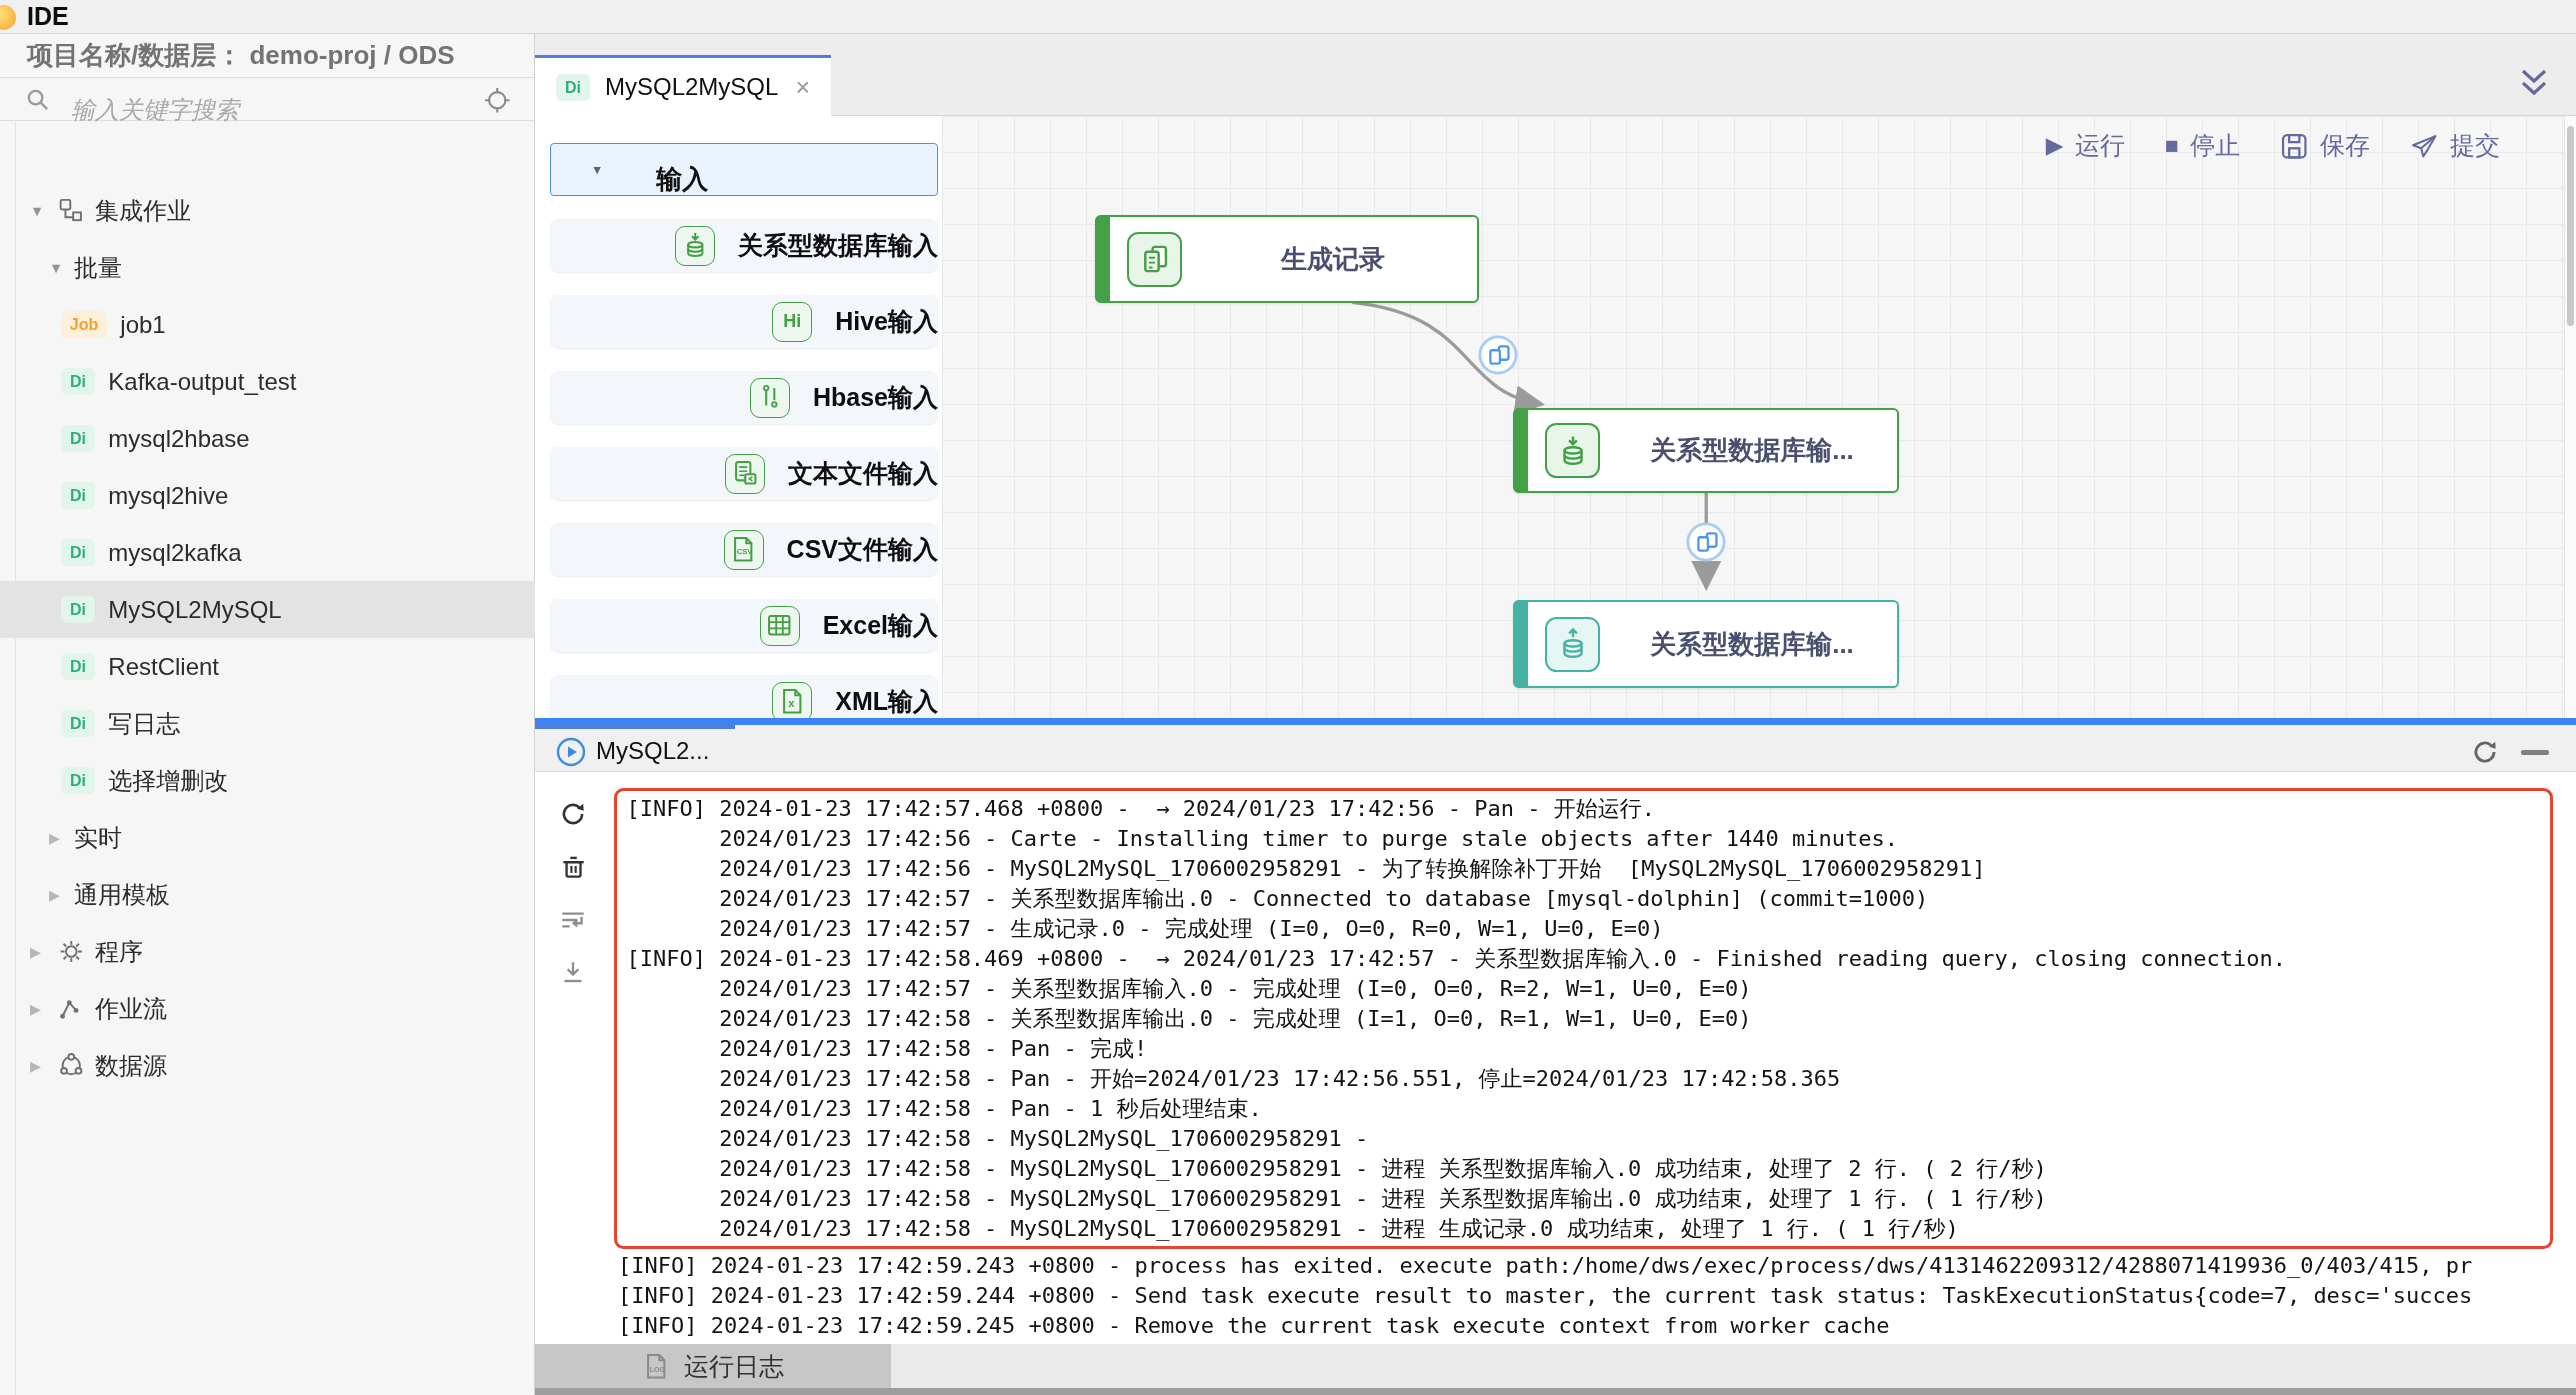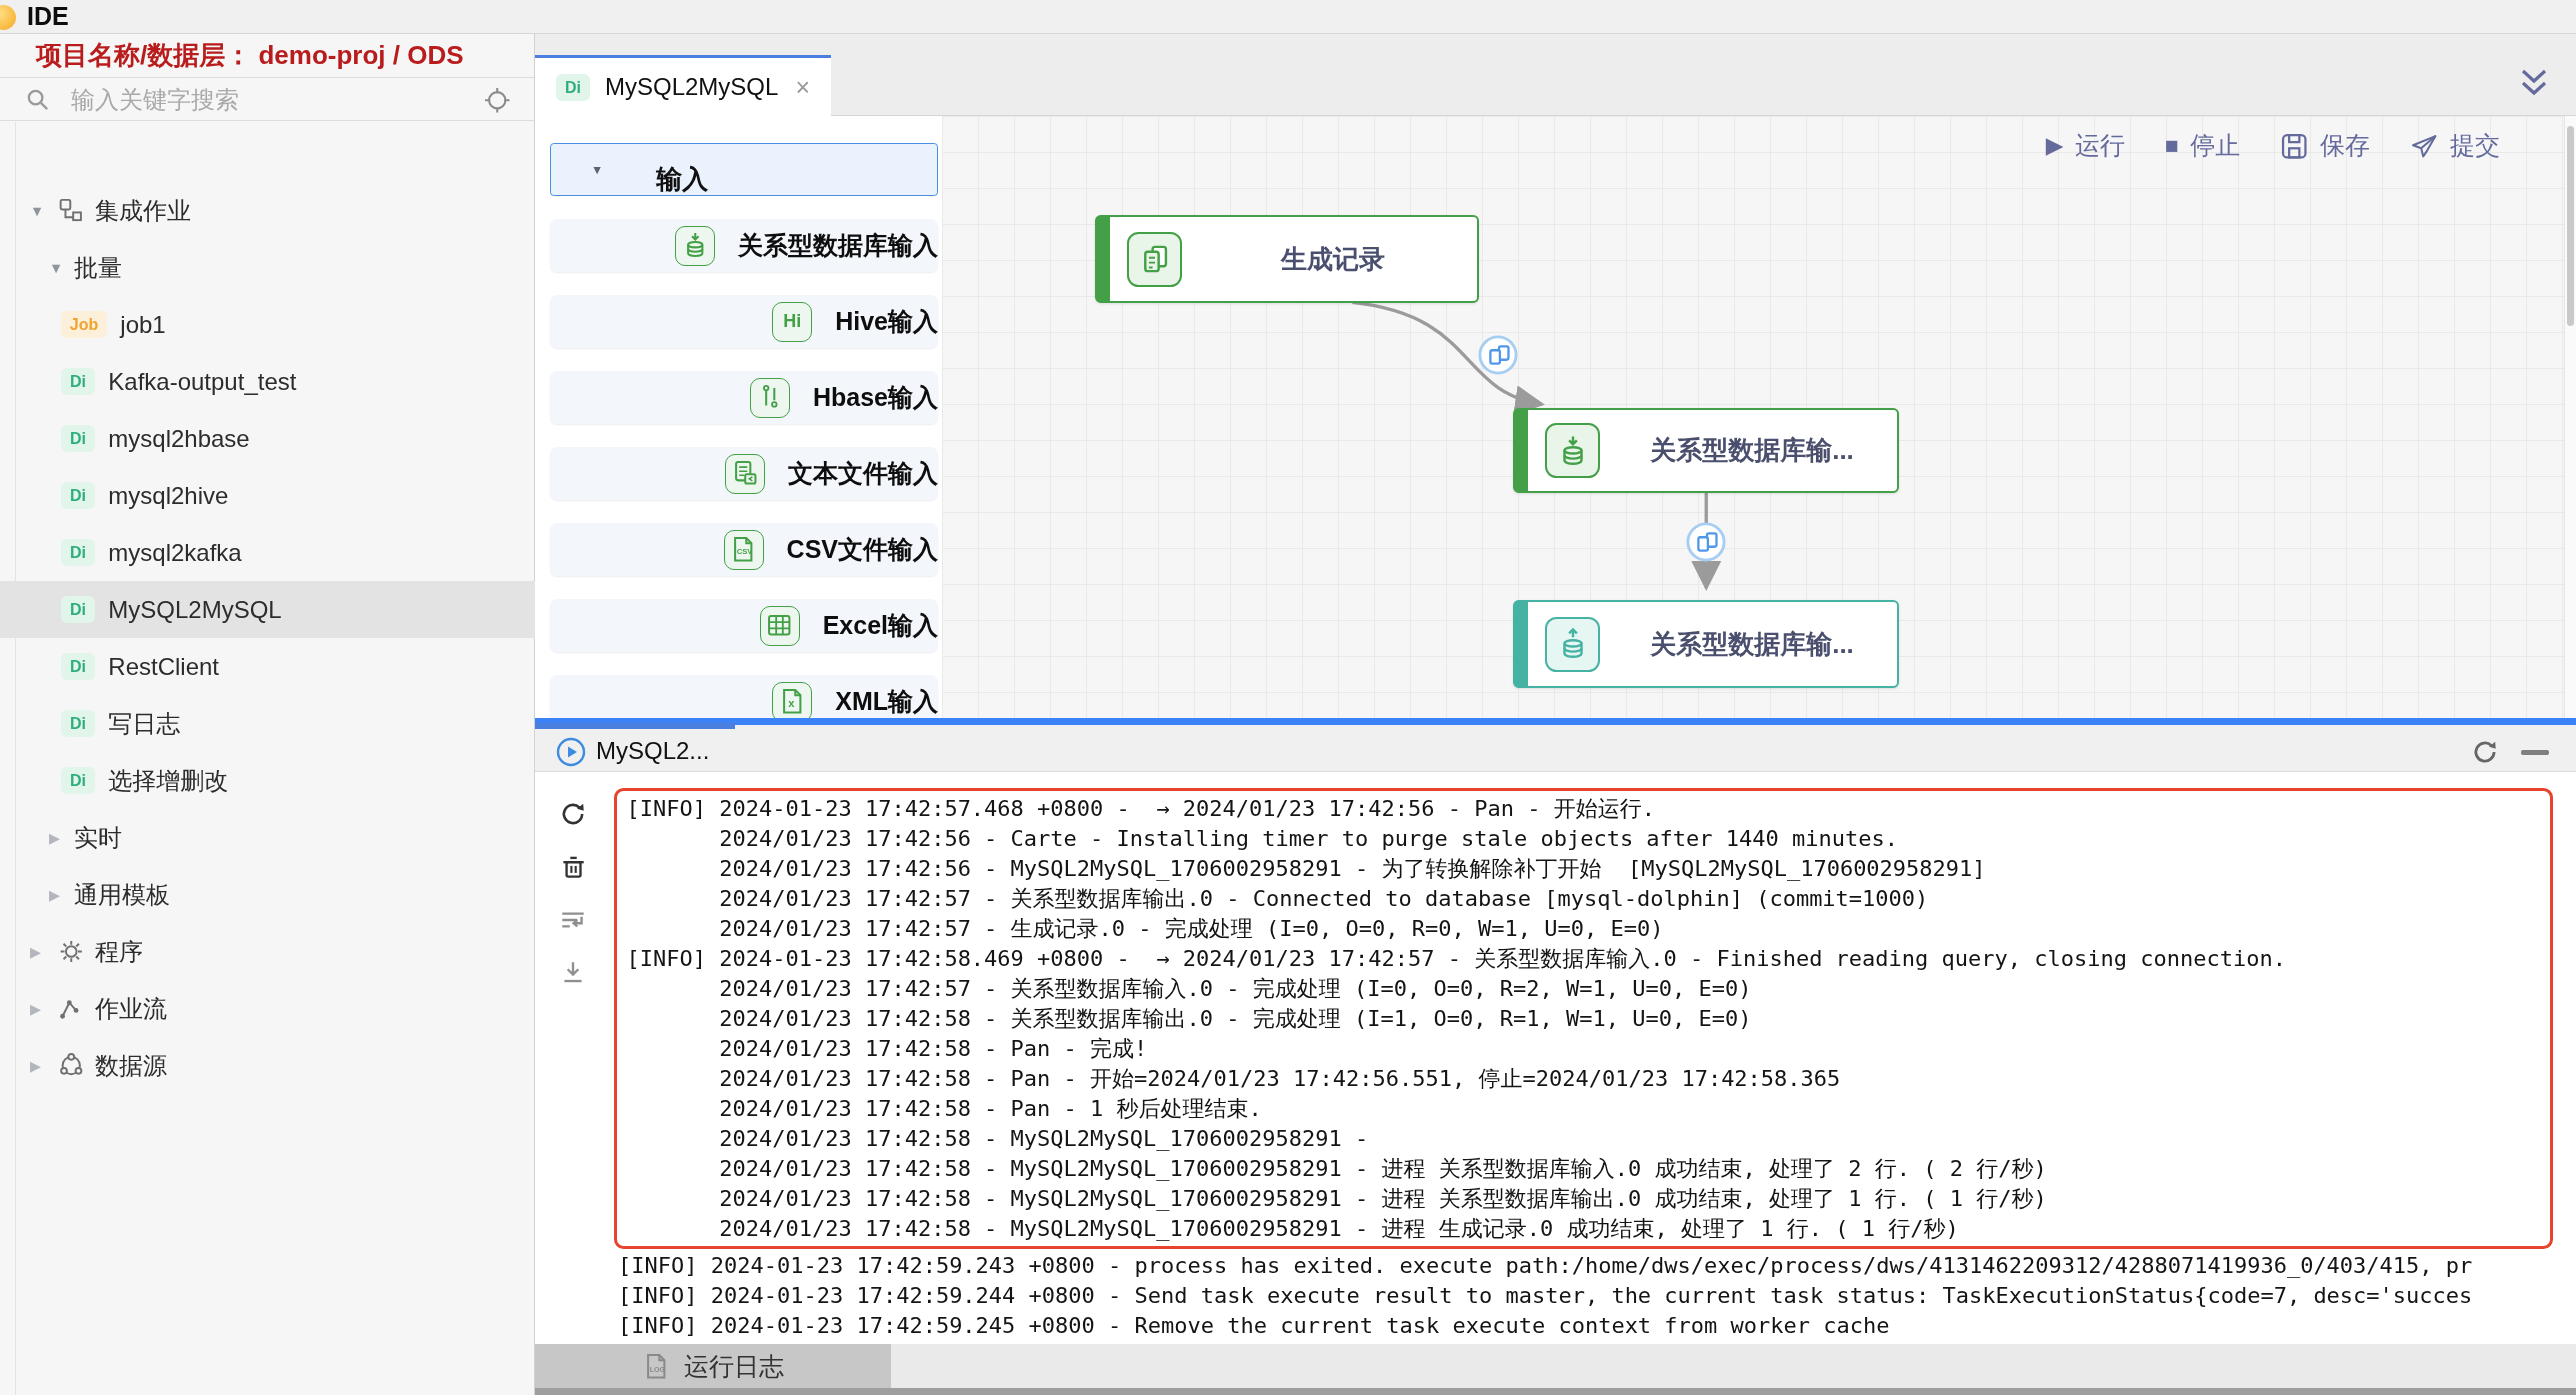--- a/index.html
+++ b/index.html
@@ -8,25 +8,25 @@
   svg{display:block;}
   
   .topbar{position:absolute;left:0;top:0;width:2576px;height:33px;background:#f0f0f0;border-bottom:1px solid #d6d6d6;}
   .logo{position:absolute;left:-8.6px;top:4.8px;width:25px;height:25px;border-radius:50%;
         background:radial-gradient(circle at 35% 35%,#ffe082,#f5a623);}
   .apptitle{position:absolute;left:27px;top:1.9px;font-size:25px;font-weight:bold;color:#0d0d0d;}
   
   .sidebar{position:absolute;left:0;top:34px;width:535px;height:1361px;background:#f6f6f6;
            border-right:1px solid #d2d2d2;box-sizing:border-box;}
   .sb-gutter{position:absolute;left:15px;top:88px;bottom:0;width:1px;background:#e3e3e3;}
-  .sb-header{height:43px;line-height:43px;padding-left:36px;font-size:26px;font-weight:bold;color:#b91c1c;
+  .sb-header{height:43px;line-height:43px;padding-left:27px;font-size:26px;font-weight:bold;color:#737373;
              border-bottom:1px solid #dcdcdc;}
   .sb-search{position:relative;height:42px;border-bottom:1px solid #dcdcdc;}
-  .sb-search input{position:absolute;left:69px;top:5px;width:381px;height:32px;border:none;background:transparent;
-             outline:none;font-size:24px;color:#a16207;font-family:inherit;}
+  .sb-search input{position:absolute;left:69px;top:15px;width:381px;height:32px;border:none;background:transparent;
+             outline:none;font-size:24px;color:#a16207;font-family:inherit;font-style:italic;}
   .sb-search input::placeholder{color:#a9a9a9;}
   .s-icon{position:absolute;left:25px;top:8.6px;}
   .c-icon{position:absolute;left:483px;top:7.6px;}
   .tree{position:absolute;left:0;top:148px;width:535px;}
   .trow{height:57px;display:flex;align-items:center;font-size:24px;color:#2c2c2c;cursor:default;}
   .trow.sel{background:#e3e3e3;}
   .lv0{padding-left:30px;} .lv1{padding-left:49px;} .lv2{padding-left:61px;}
   .exp{width:25px;font-size:14.3px;color:#8f959b;flex:none;}
   .exp.closed{color:#b3b7bd;}
   .ticon{width:28.5px;height:27px;margin:0 9.5px 0 1.9px;flex:none;}

